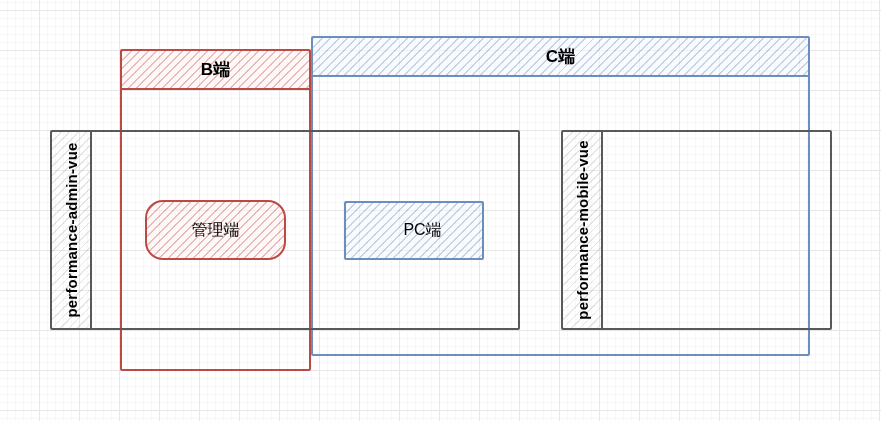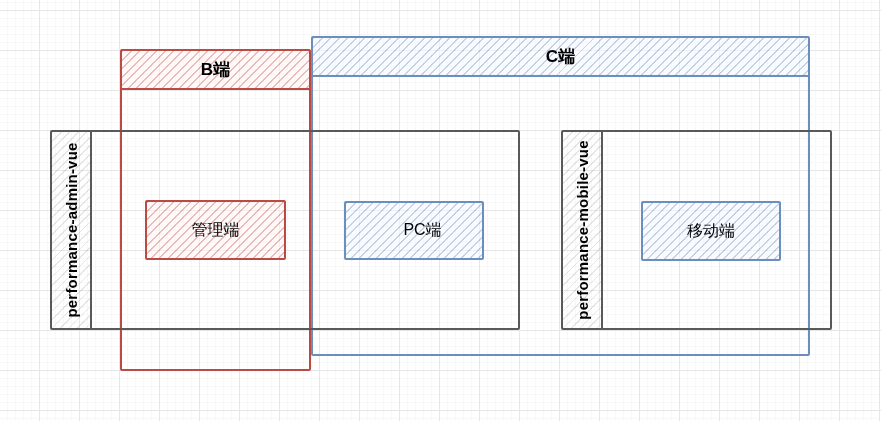--- a/index.html
+++ b/index.html
@@ -103,21 +103,21 @@
   .node {
     position: absolute;
     display: flex;
     align-items: center;
     justify-content: center;
     font-size: 16px;
     border: 2px solid;
     border-radius: 2px;
     z-index: 3;
   }
-  .node-red  { border-color: #bc4a44; }
+  .node-red  { border-color: #bc4a44; border-radius: 18px; }
   .node-blue { border-color: #6c8ebf; }
   .node-admin  { left: 145px; top: 200px; width: 141px; height: 60px; }
   .node-pc     { left: 344px; top: 201px; width: 140px; height: 59px; padding-left: 17px; }
   .node-mobile { left: 641px; top: 201px; width: 140px; height: 60px; }
 </style>
 </head>
 <body>
 
 <div class="canvas">
 
@@ -146,17 +146,14 @@
   </div>
 
   <div class="node node-red hatch-red node-admin">
     <span>管理端</span>
   </div>
 
   <div class="node node-blue hatch-blue node-pc">
     <span>PC端</span>
   </div>
 
-  <div class="node node-blue hatch-blue node-mobile">
-    <span>移动端</span>
-  </div>
 
 </div>
 
 </body></html>

